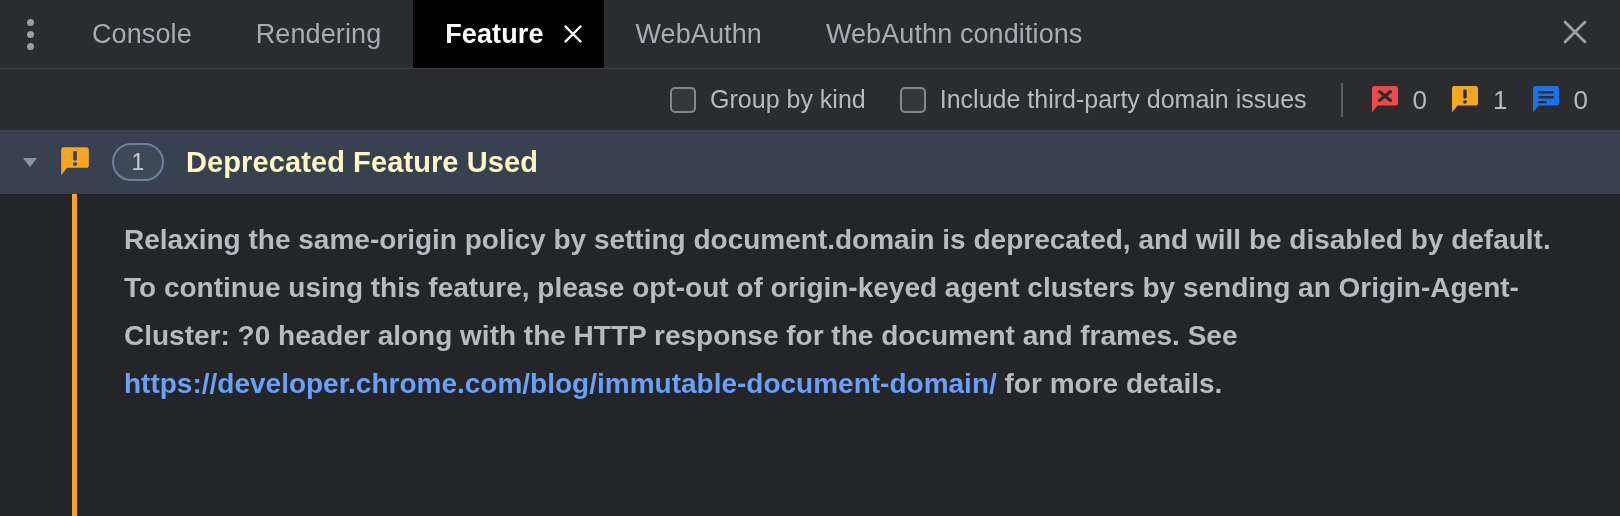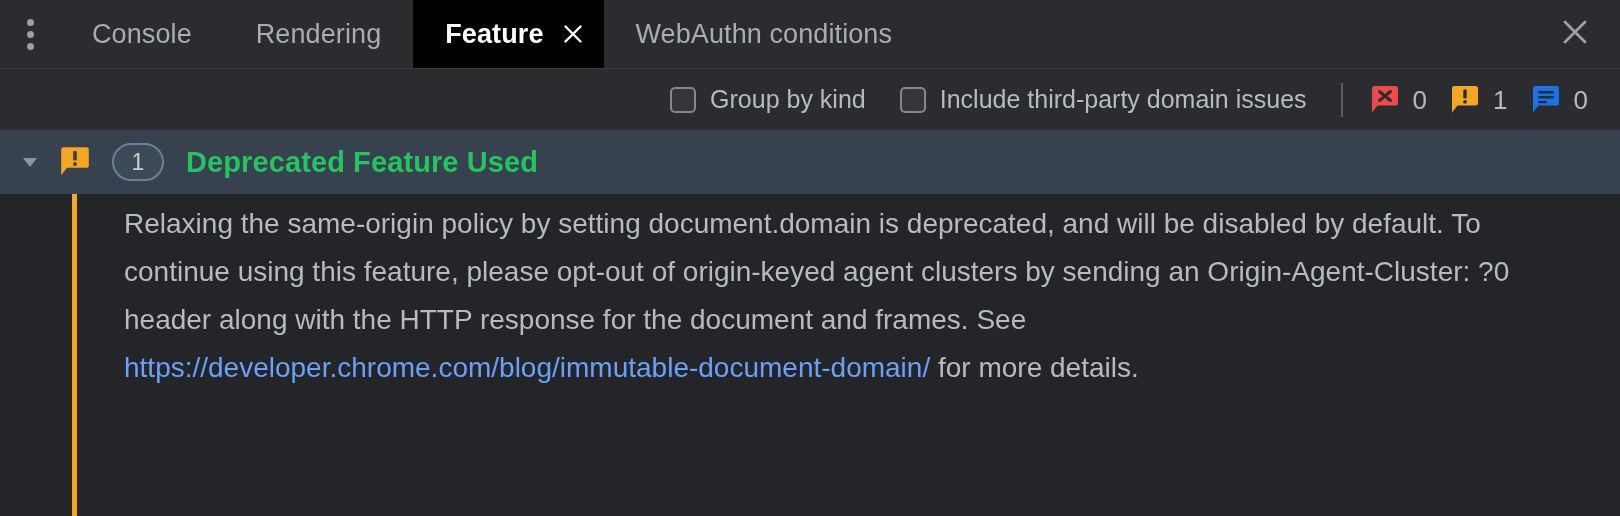--- a/index.html
+++ b/index.html
@@ -218,21 +218,21 @@
   .issue-count-pill span {
     font-size: 23px;
     color: #c8cdd3;
     line-height: 1;
   }
 
   .issue-title {
     margin-left: 22px;
     font-size: 29px;
     font-weight: bold;
-    color: #22c55e;
+    color: #fef9c3;
     line-height: 1;
     letter-spacing: 0.1px;
   }
 
   
   .issue-body {
     flex: 1 1 auto;
     background: #242529;
     display: flex;
     align-items: stretch;
@@ -240,26 +240,27 @@
   }
   .body-rail {
     width: 5px;
     background: #f5a623;
     margin-left: 72px;
     flex: 0 0 auto;
   }
   .body-text {
     margin-left: 47px;
     margin-right: 30px;
-    padding-top: 6px;
+    padding-top: 22px;
     font-size: 28px;
     line-height: 48px;
     color: #b6bbc0;
     flex: 1 1 auto;
     min-width: 0;
+    font-weight: bold;
   }
   .body-text a,
   .body-link {
     color: #6aa0f7;
     text-decoration: none;
     cursor: pointer;
   }
 </style>
 </head>
 <body>
@@ -287,20 +288,23 @@
 
       <div class="tab active">
         <span class="tab-label">Feature</span>
         <span class="tab-close">
           <svg width="22" height="22" viewBox="0 0 22 22" aria-hidden="true">
             <path d="M3.5 3.5 L18.5 18.5 M18.5 3.5 L3.5 18.5" stroke="#ffffff" stroke-width="2.4" stroke-linecap="round"></path>
           </svg>
         </span>
       </div>
 
+      <div class="tab">
+        <span class="tab-label">WebAuthn</span>
+      </div>
 
       <div class="tab">
         <span class="tab-label">WebAuthn conditions</span>
       </div>
 
     </div>
 
     <div class="panel-close">
       <span>
         <svg width="30" height="30" viewBox="0 0 30 30" aria-hidden="true">

